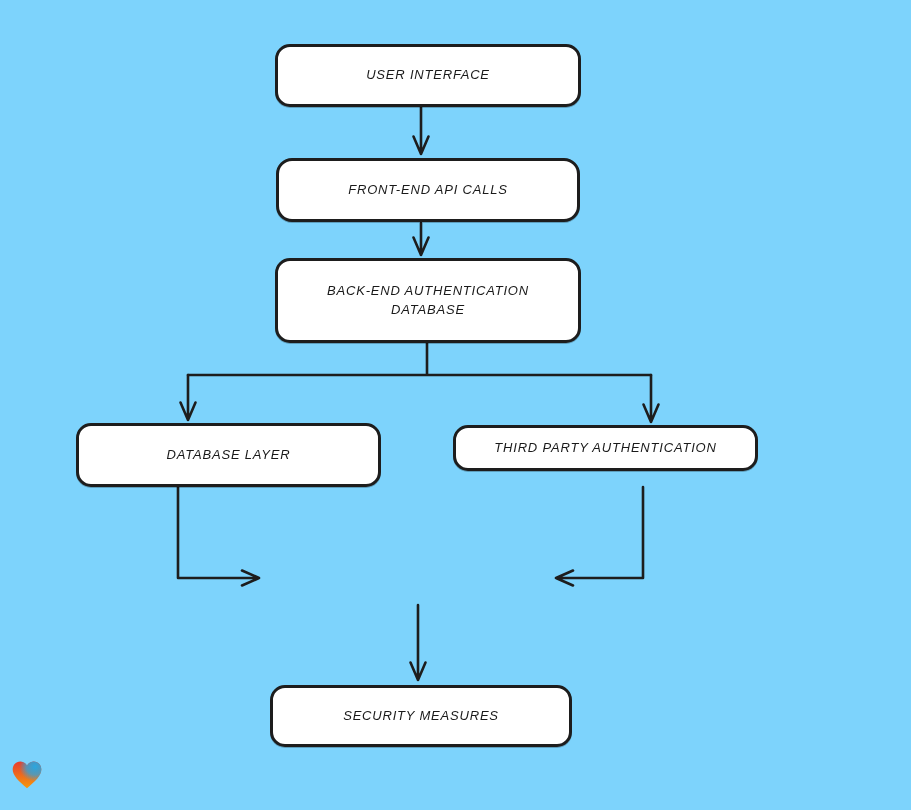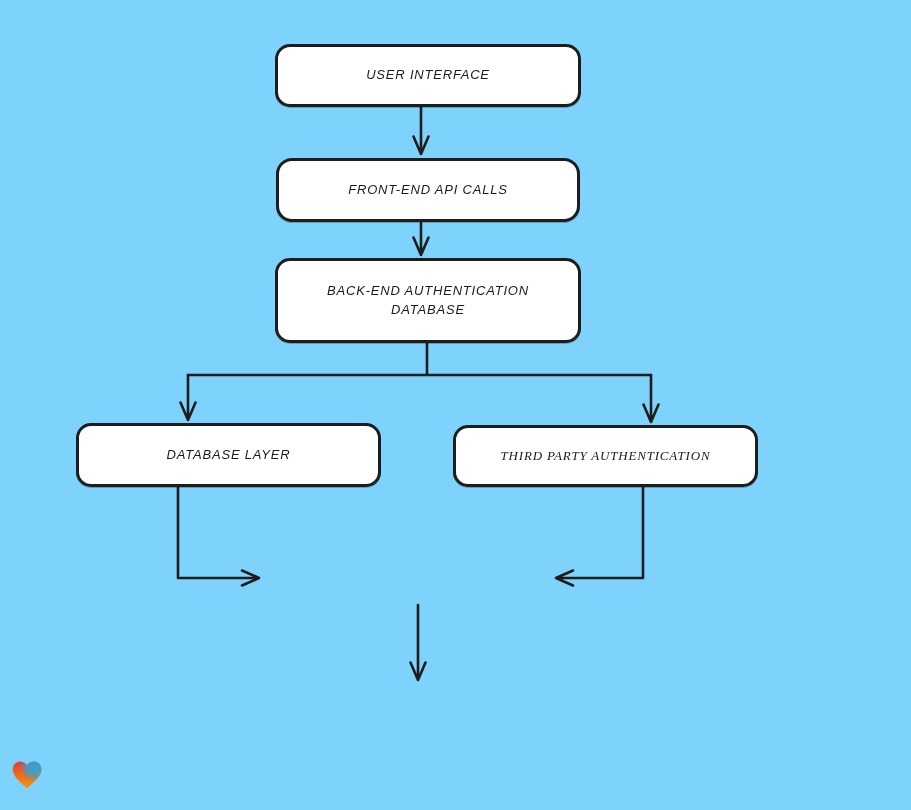--- a/index.html
+++ b/index.html
@@ -76,23 +76,24 @@
   </svg>
 
   <div class="node" style="left:275px; top:44px;  width:306px; height:63px;">USER INTERFACE</div>
 
   <div class="node" style="left:276px; top:158px; width:304px; height:64px;border-radius:16px;">FRONT-END API CALLS</div>
 
   <div class="node" style="left:275px; top:258px; width:306px; height:85px;">BACK-END AUTHENTICATION DATABASE</div>
 
   <div class="node" style="left:66px;  top:423px; width:305px; height:64px;margin-left:10px;">DATABASE LAYER</div>
 
-  <div class="node" style="left:453px; top:425px; width:305px; height:62px;font-family:Liberation Serif, serif;">THIRD PARTY AUTHENTICATION</div>
+  <div class="node" style="left:453px; top:425px; width:305px; height:46px;">THIRD PARTY AUTHENTICATION</div>
 
 
+  <div class="node" style="left:270px; top:685px; width:302px; height:62px;">SECURITY MEASURES</div>
 
   <svg class="watermark" viewBox="0 0 32 32" xmlns="http://www.w3.org/2000/svg">
     <defs>
       <linearGradient id="heartBase" x1="0" y1="0" x2="0" y2="1">
         <stop offset="0" stop-color="#e73b2e"></stop>
         <stop offset="1" stop-color="#f6980b"></stop>
       </linearGradient>
       <radialGradient id="heartBlue" cx="0.78" cy="0.2" r="0.55">
         <stop offset="0" stop-color="#2aa7e0" stop-opacity="1"></stop>
         <stop offset="0.55" stop-color="#2aa7e0" stop-opacity="0.75"></stop>

